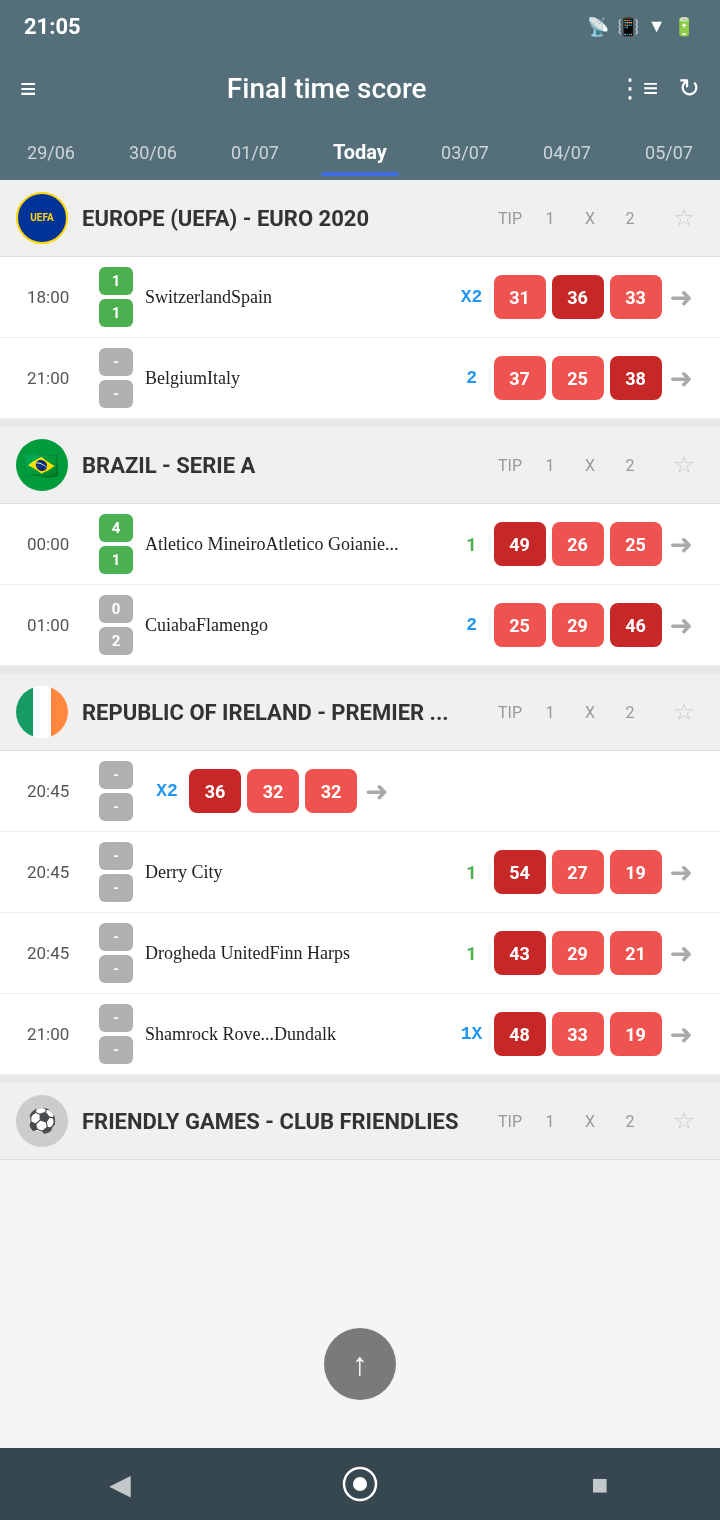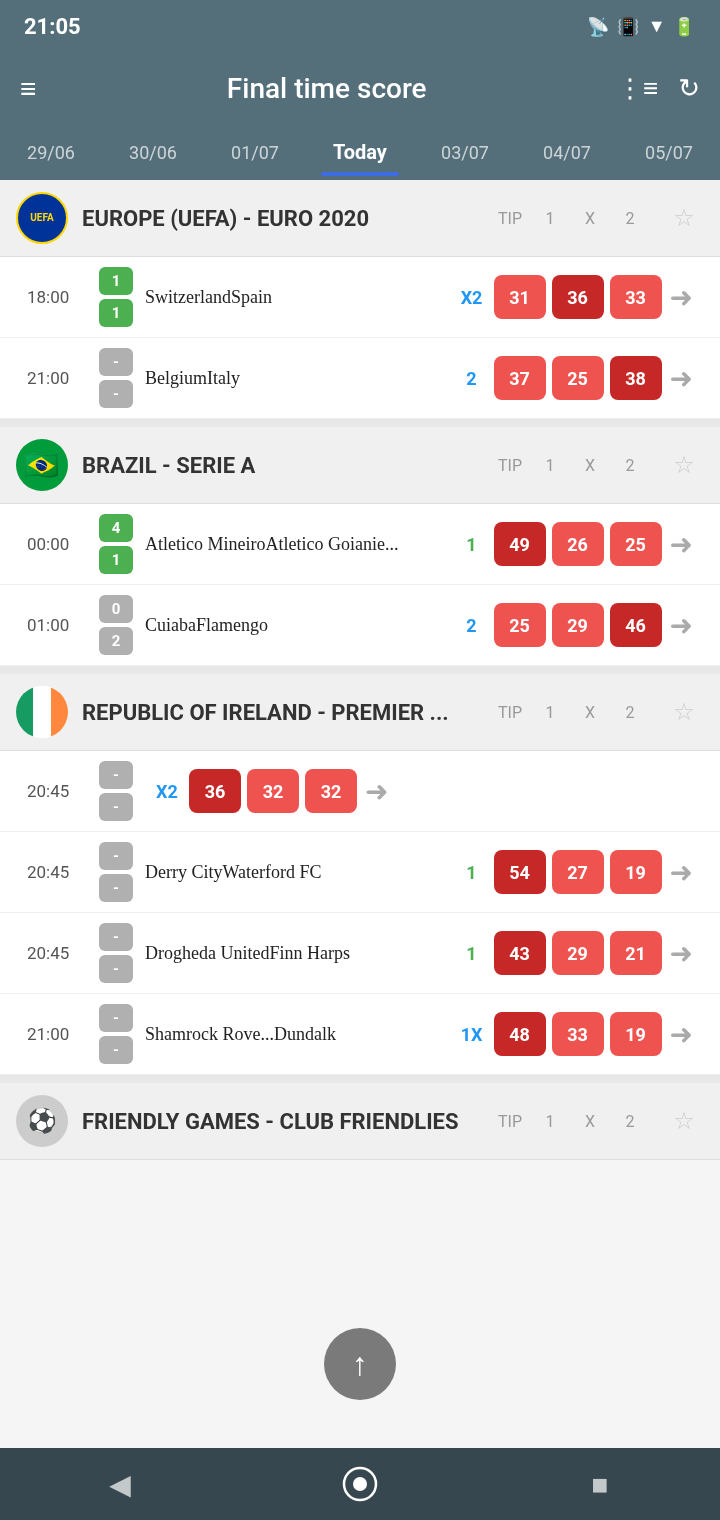--- a/index.html
+++ b/index.html
@@ -151,21 +151,21 @@
     .team-name {
       font-size: 18px;
       color: #222;
     }
     .match-tip {
       width: 44px;
       text-align: center;
       font-size: 18px;
       font-weight: bold;
     }
-    .tip-blue { color: #2196F3; }
+    .tip-blue { color: #2196F3; font-family: Liberation Mono, monospace; }
     .tip-green { color: #4caf50; }
     .odds-boxes {
       display: flex;
       gap: 6px;
       align-items: flex-end;
     }
     .odds-box {
       width: 52px;
       height: 44px;
       border-radius: 8px;
@@ -463,21 +463,20 @@
   </div>
 
   <div class="match-row">
     <span class="match-time">20:45</span>
     <div class="match-scores">
       <div class="score-badge">-</div>
       <div class="score-badge">-</div>
     </div>
     <div class="match-teams">
       <span class="team-name">Derry City</span>
-      <span class="team-name">Waterford FC</span>
     </div>
     <span class="match-tip tip-green">1</span>
     <div class="odds-boxes">
       <div class="odds-box highlight">54</div>
       <div class="odds-box">27</div>
       <div class="odds-box">19</div>
     </div>
     <span class="arrow-btn">➜</span>
   </div>
 

